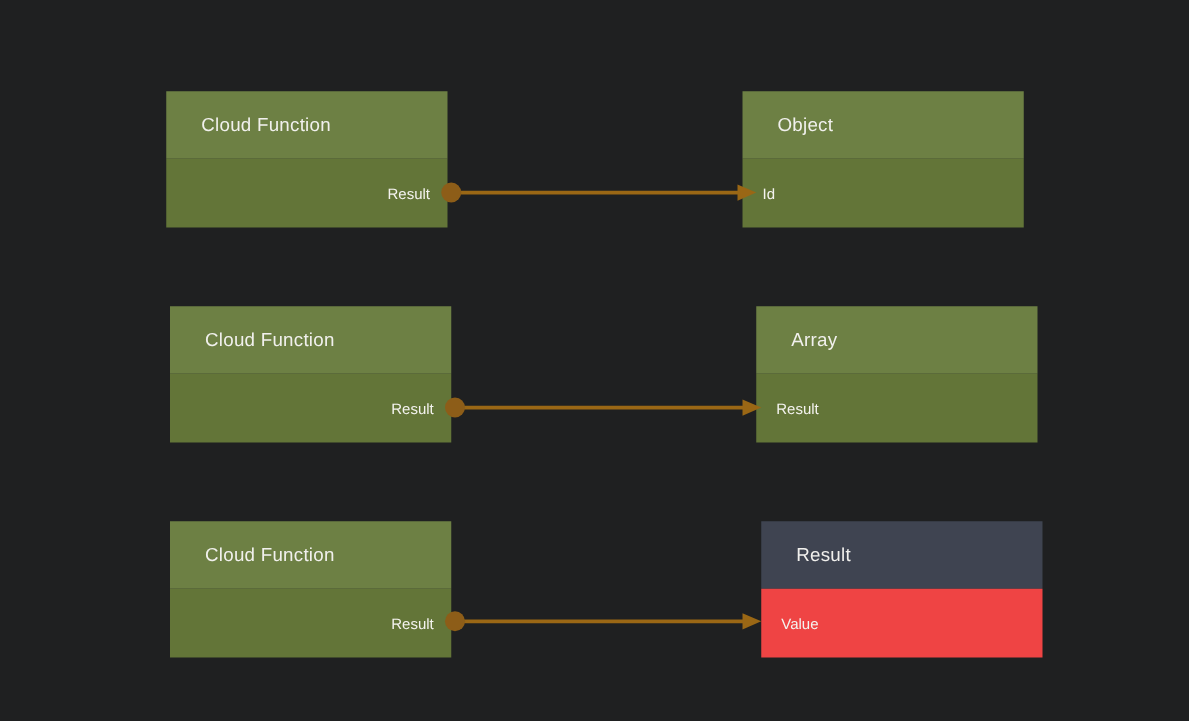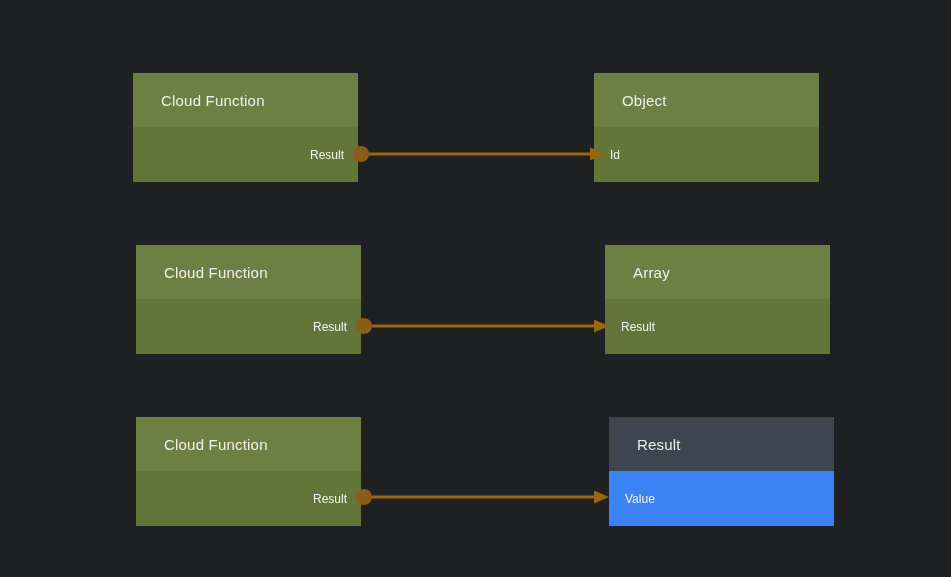--- a/index.html
+++ b/index.html
@@ -38,21 +38,21 @@
     display: flex;
     align-items: center;
     padding: 0 14px;
     box-sizing: border-box;
     font-size: 12px;
     color: #f4f3ef;
   }
   .green .node-header { background: #6d8044; }
   .green .node-body   { background: #637538; }
   .slate .node-header { background: #3f4451; }
-  .slate .node-body   { background: #3b82f6; }
+  .slate .node-body   { background: #ef4444; }
   .port-row { width: 100%; display: flex; align-items: center; }
   .port-row.output { justify-content: flex-end; }
   .port-row.input  { justify-content: flex-start; padding-left: 2px; }
   svg#wires {
     position: absolute;
     left: 0; top: 0;
     width: 951px; height: 577px;
     pointer-events: none;
   }
   svg#wires .wire { stroke: #9a6715; stroke-width: 3; }

